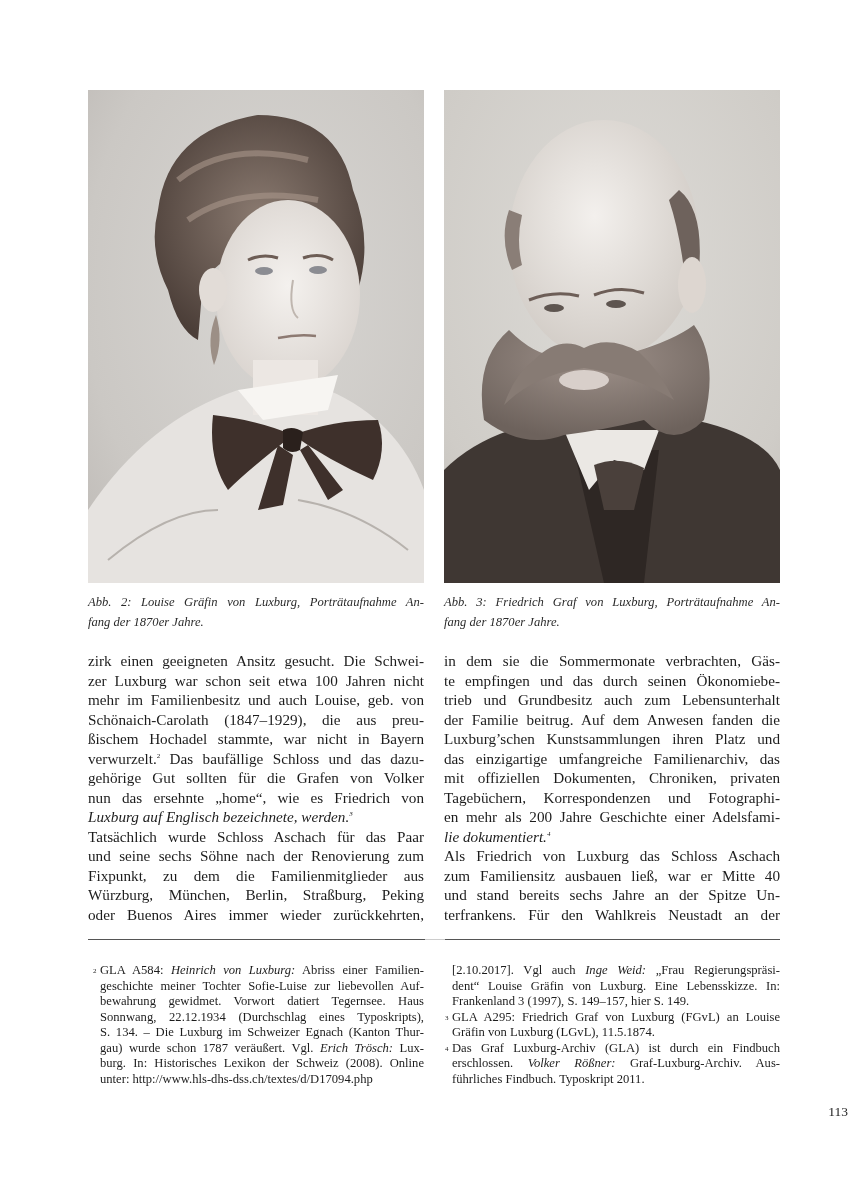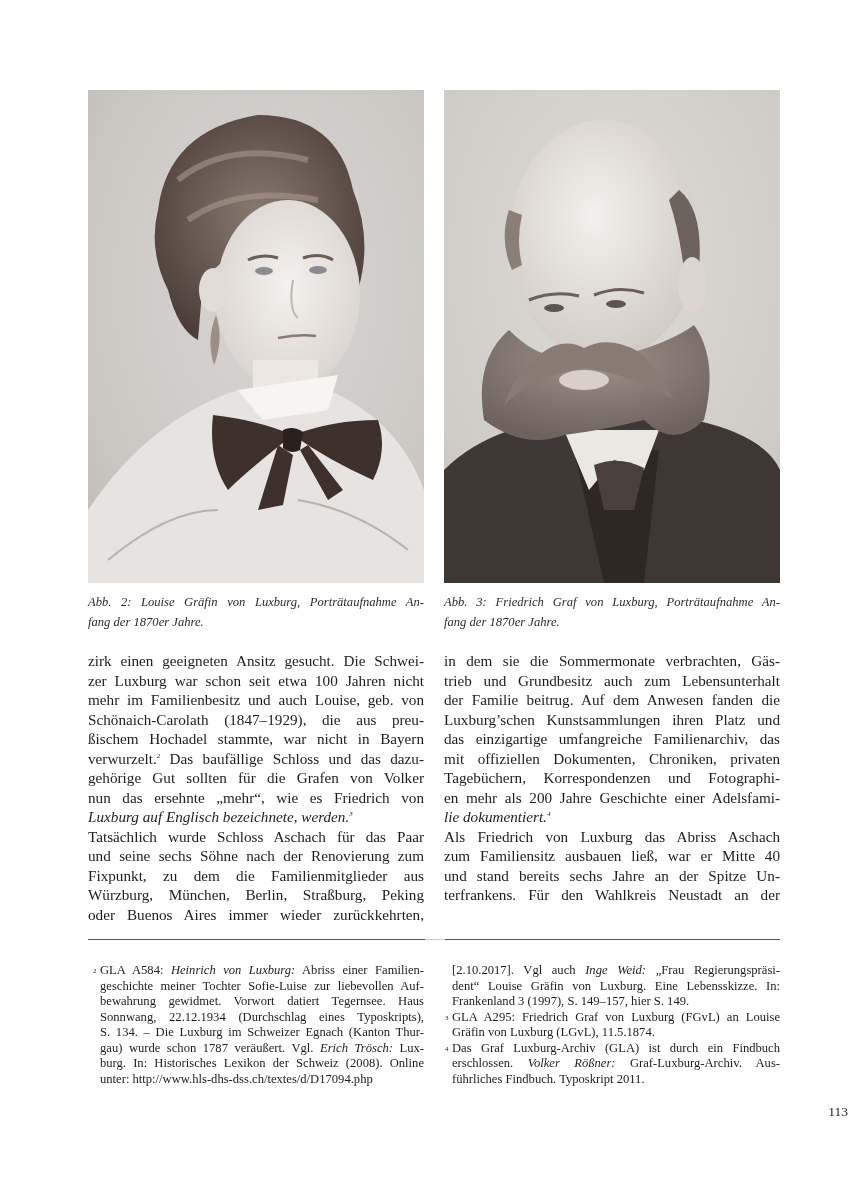--- a/index.html
+++ b/index.html
@@ -134,40 +134,41 @@
 </div>
 
 <div class="body-col" id="col-left">
   <span class="line">zirk einen geeigneten Ansitz gesucht. Die Schwei-</span>
   <span class="line">zer Luxburg war schon seit etwa 100 Jahren nicht</span>
   <span class="line">mehr im Familienbesitz und auch Louise, geb. von</span>
   <span class="line">Schönaich-Carolath (1847–1929), die aus preu-</span>
   <span class="line">ßischem Hochadel stammte, war nicht in Bayern</span>
   <span class="line"><span>verwurzelt.</span><sup>2</sup><span> Das baufällige Schloss und das dazu-</span></span>
   <span class="line">gehörige Gut sollten für die Grafen von Volker</span>
-  <span class="line">nun das ersehnte „mehr“, wie es Friedrich von</span>
+  <span class="line">nun das ersehnte „home“, wie es Friedrich von</span>
   <span class="line last"><span>Luxburg auf Englisch bezeichnete, werden.</span><sup>3</sup></span>
   <span class="line">Tatsächlich wurde Schloss Aschach für das Paar</span>
   <span class="line">und seine sechs Söhne nach der Renovierung zum</span>
   <span class="line">Fixpunkt, zu dem die Familienmitglieder aus</span>
   <span class="line">Würzburg, München, Berlin, Straßburg, Peking</span>
   <span class="line">oder Buenos Aires immer wieder zurückkehrten,</span>
 </div>
 
 <div class="body-col" id="col-right">
   <span class="line">in dem sie die Sommermonate verbrachten, Gäs-</span>
+  <span class="line">te empfingen und das durch seinen Ökonomiebe-</span>
   <span class="line">trieb und Grundbesitz auch zum Lebensunterhalt</span>
   <span class="line">der Familie beitrug. Auf dem Anwesen fanden die</span>
   <span class="line">Luxburg’schen Kunstsammlungen ihren Platz und</span>
   <span class="line">das einzigartige umfangreiche Familienarchiv, das</span>
   <span class="line">mit offiziellen Dokumenten, Chroniken, privaten</span>
   <span class="line">Tagebüchern, Korrespondenzen und Fotographi-</span>
   <span class="line">en mehr als 200 Jahre Geschichte einer Adelsfami-</span>
   <span class="line last"><span>lie dokumentiert.</span><sup>4</sup></span>
-  <span class="line">Als Friedrich von Luxburg das Abriss Aschach</span>
+  <span class="line">Als Friedrich von Luxburg das Schloss Aschach</span>
   <span class="line">zum Familiensitz ausbauen ließ, war er Mitte 40</span>
   <span class="line">und stand bereits sechs Jahre an der Spitze Un-</span>
   <span class="line">terfrankens. Für den Wahlkreis Neustadt an der</span>
 </div>
 
 <div class="rule" id="rule-left"></div>
 <div class="rule" id="rule-gap"></div>
 <div class="rule" id="rule-right"></div>
 
 <div class="fn-col" id="fn-left">

